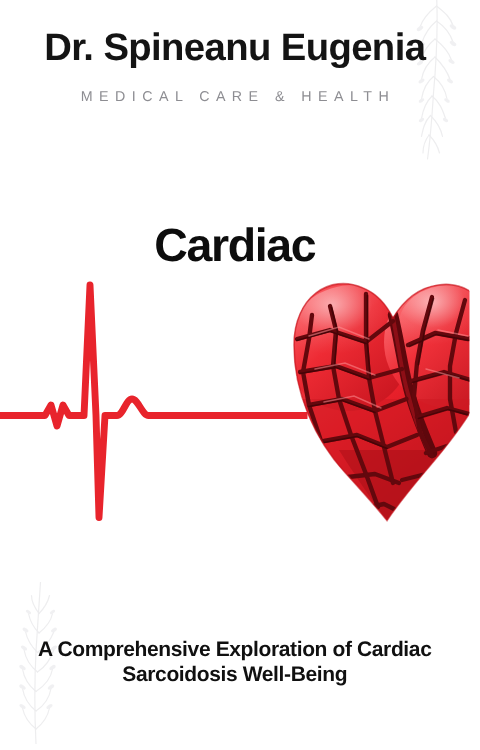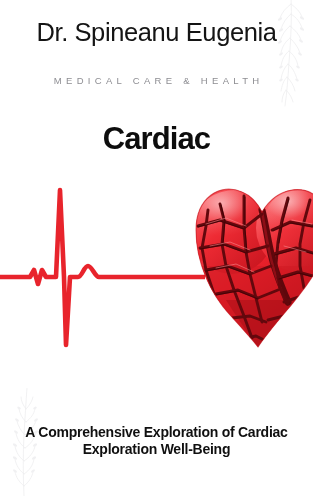--- a/index.html
+++ b/index.html
@@ -38,55 +38,55 @@
   }
 
   
   #author-name {
     position: absolute;
     top: 18px;
     left: 0;
     width: 313px;
     text-align: center;
     font-size: 25.5px;
-    font-weight: 400;
+    font-weight: 700;
     letter-spacing: -0.4px;
     color: #141414;
     line-height: 1.1;
     white-space: nowrap;
   }
   #tagline {
     position: absolute;
     top: 59px;
     left: 0;
     width: 313px;
     text-align: center;
     font-size: 9.5px;
     font-weight: 400;
     letter-spacing: 4.3px;
     text-indent: 4.3px;
     color: #8d8d92;
     line-height: 1.2;
     white-space: nowrap;
-    margin-top: 16px;
   }
   #book-title {
     position: absolute;
     top: 100px;
     left: 0;
     width: 313px;
     text-align: center;
     font-size: 31px;
     font-weight: 700;
     letter-spacing: -0.9px;
     color: #0d0d0d;
     line-height: 1.18;
   }
   #book-title .title-line {
     display: block;
+    margin-top: 25px;
   }
   #subtitle {
     position: absolute;
     top: 424px;
     left: 10px;
     width: 293px;
     text-align: center;
     font-size: 14px;
     font-weight: 700;
     letter-spacing: -0.25px;
@@ -303,16 +303,16 @@
                C312 17, 330 32, 330 58
                C330 86, 308 116, 282 146
                C272 158, 264 168, 258 177
                C250 167, 240 156, 230 145
                C210 123, 196 92, 196 60 Z" fill="none" stroke="#c4141d" stroke-width="1.1" opacity="0.6"></path>
     </g>
   </svg>
 
   <div id="subtitle">
     <span class="sub-line">A Comprehensive Exploration of Cardiac</span>
-    <span class="sub-line">Exploration Well-Being</span>
+    <span class="sub-line">Sarcoidosis Well-Being</span>
   </div>
 
 </div>
 
 </body></html>

